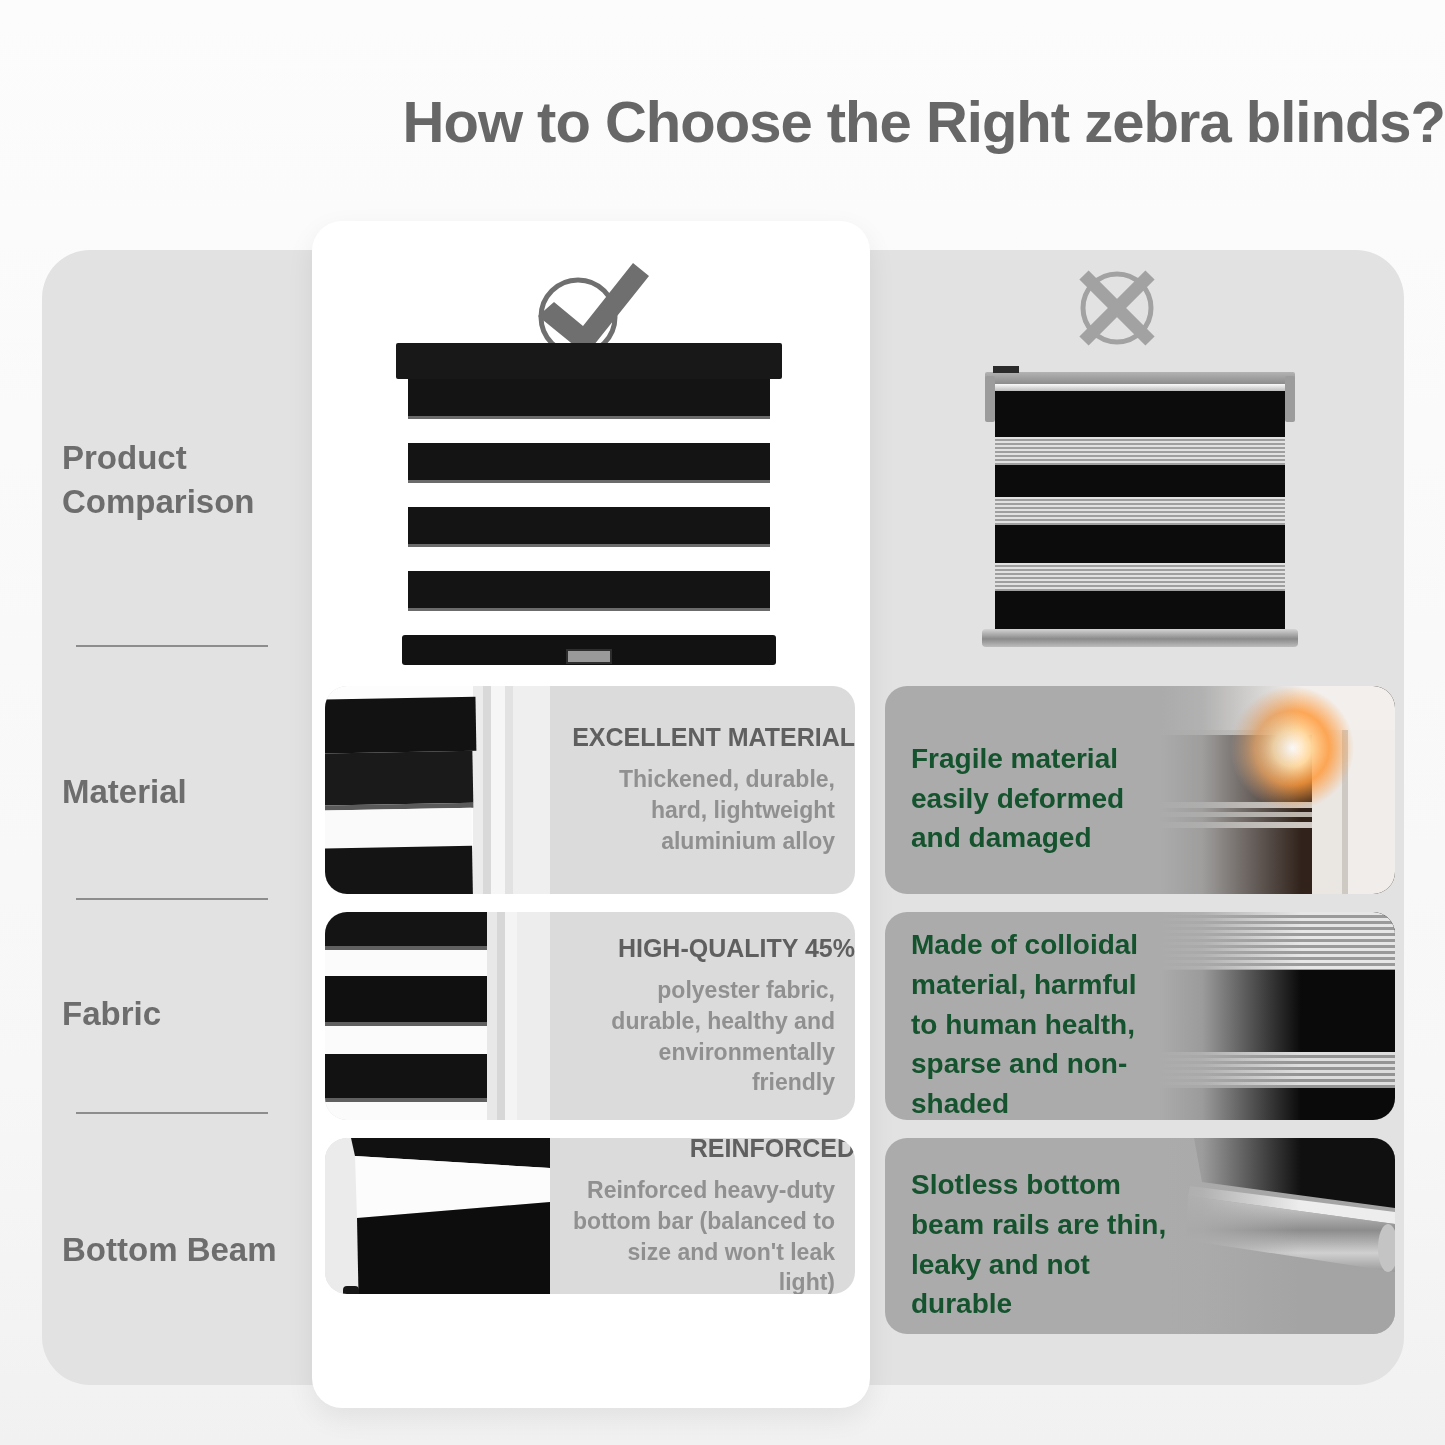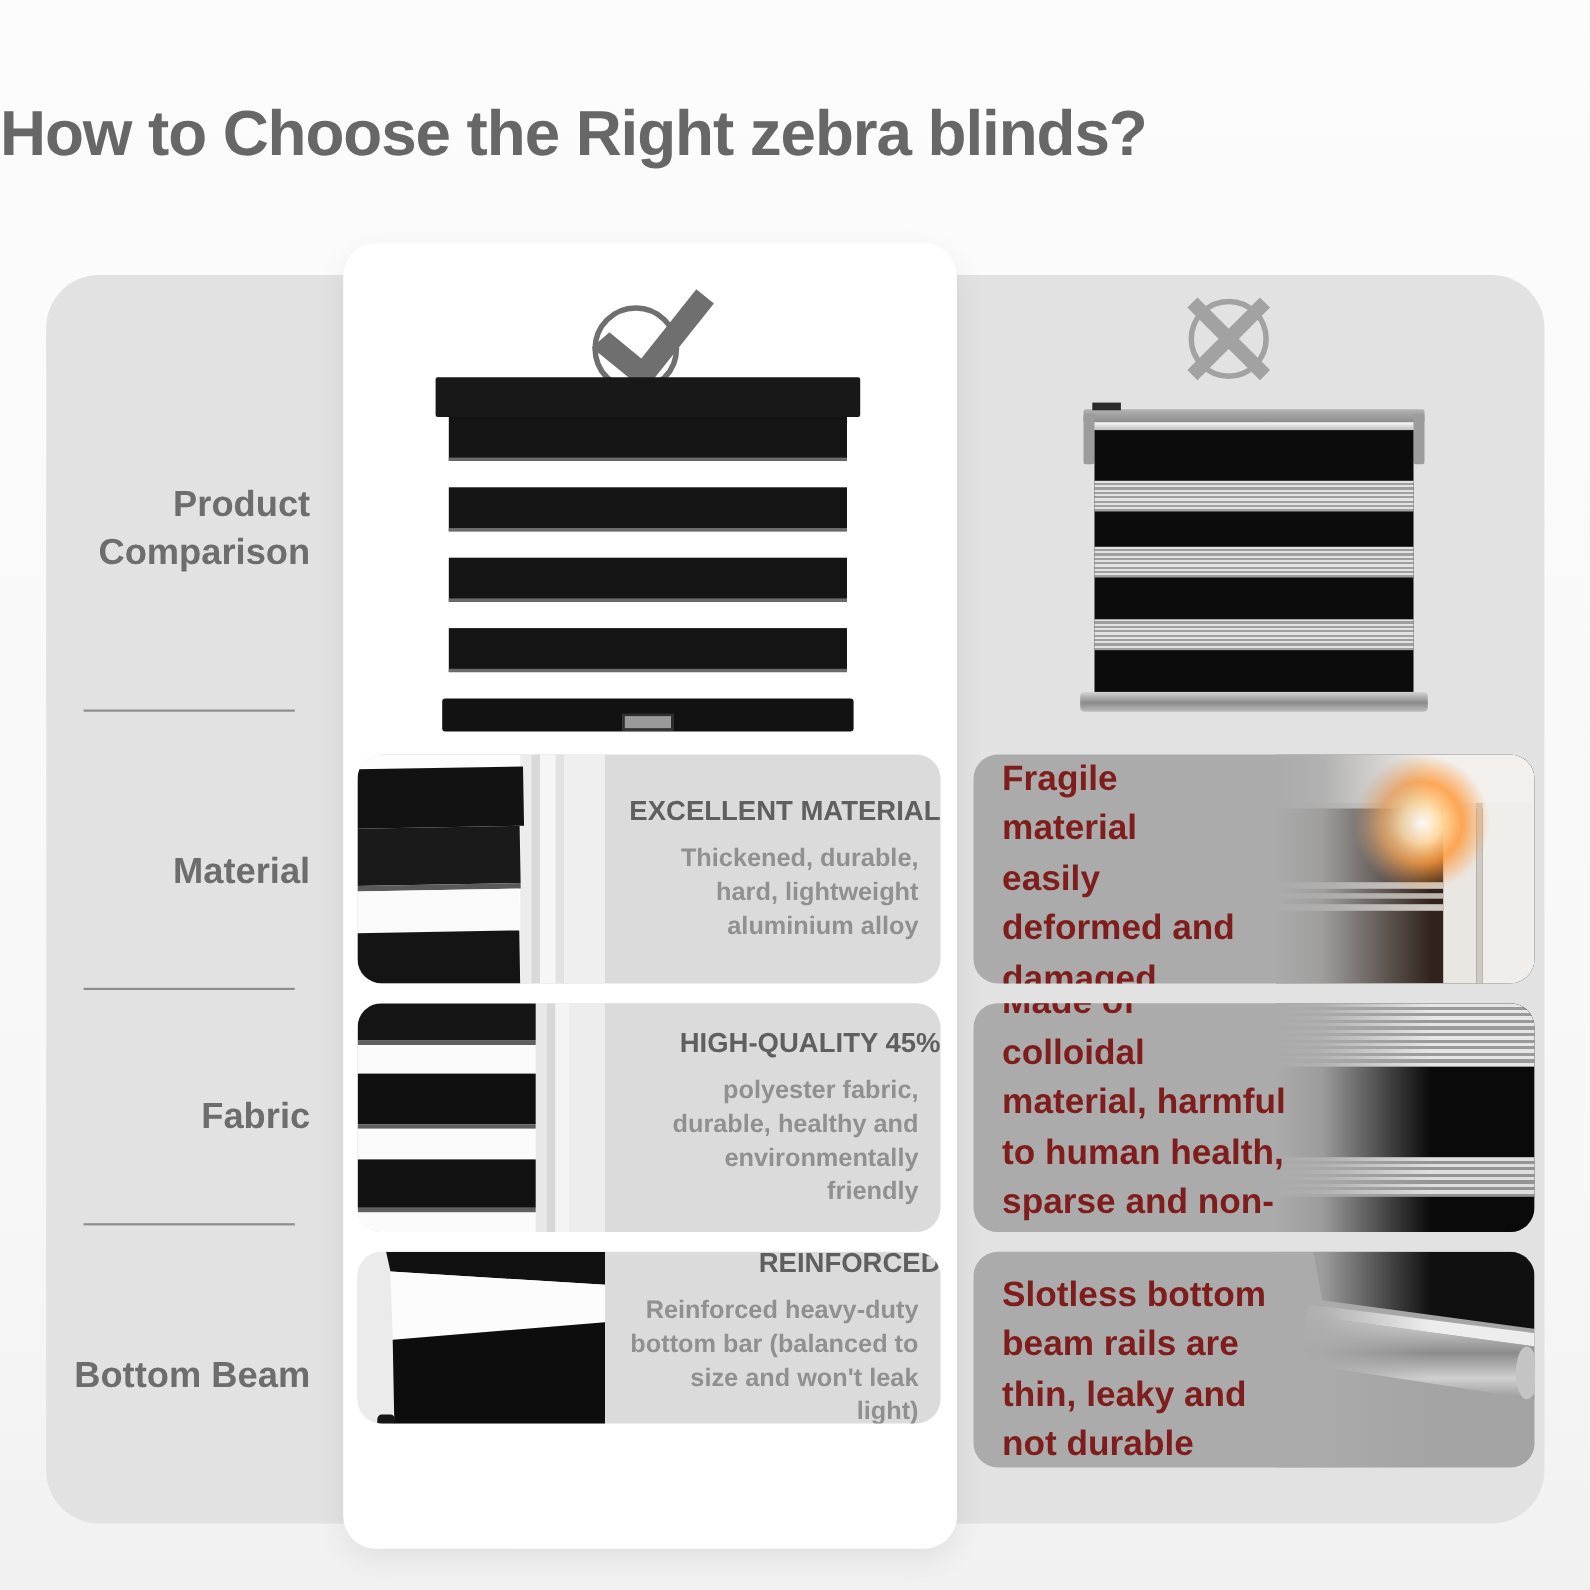--- a/index.html
+++ b/index.html
@@ -8,40 +8,40 @@
     font-family: "Liberation Sans", sans-serif;
     background: linear-gradient(180deg, #fcfcfc 0%, #f7f7f7 75%, #f1f1f1 100%);
     position: relative;
     overflow: hidden;
   }
   .stage { position: absolute; inset: 0; }
 
   
   .title {
     position: absolute; left: 0; top: 88px; width: 100%;
-    text-align: left;
+    text-align: right;
     font-size: 58px; font-weight: 700; color: #676767;
     letter-spacing: -1px;
   }
 
   
   .panel {
     position: absolute; left: 42px; top: 250px; width: 1362px; height: 1135px;
     background: #e2e2e2; border-radius: 48px;
   }
   .card {
     position: absolute; left: 312px; top: 221px; width: 558px; height: 1187px;
     background: #ffffff; border-radius: 30px;
     box-shadow: 0 10px 28px rgba(0,0,0,0.07);
   }
 
   
   .row-label {
     position: absolute; left: 62px; width: 220px;
-    text-align: right; font-size: 33px; font-weight: 700;
+    text-align: left; font-size: 33px; font-weight: 700;
     color: #6d6d6d; line-height: 1.32;
   }
   .lbl-0 { top: 436px; }
   .lbl-1 { top: 770px; }
   .lbl-2 { top: 992px; }
   .lbl-3 { top: 1192px; margin-top: 36px; }
   .divider {
     position: absolute; left: 76px; width: 192px; height: 2px; background: #8d8d8d;
   }
   .div-0 { top: 645px; }
@@ -97,21 +97,21 @@
   }
   .b-r0 { top: 686px; height: 208px; }
   .b-r1 { top: 912px; height: 208px; }
   .b-r2 { top: 1138px; height: 196px; }
   .b-photo { position: absolute; right: 0; top: 0; bottom: 0; width: 235px; }
   .b-fade { position: absolute; right: 0; top: 0; bottom: 0; width: 235px;
     background: linear-gradient(90deg, #ababab 0%, rgba(171,171,171,0.9) 18%, rgba(171,171,171,0) 60%); }
   .b-text {
     position: absolute; left: 26px; top: 17px; bottom: 0;
     display: flex; flex-direction: column; justify-content: center;
-    font-size: 32px; font-weight: 700; color: #7f1d1d; line-height: 1.42;
+    font-size: 28px; font-weight: 700; color: #14532d; line-height: 1.42;
   }
   .b-w0 { max-width: 218px; }
   .b-w1 { max-width: 258px; }
   .b-w2 { max-width: 266px; }
 
   
   .ph2 { position: absolute; inset: 0; background: #0a0a0a; }
   .ph2-top { position: absolute; left: 0; right: 0; top: 0; height: 58px;
     background: repeating-linear-gradient(180deg,#e6e6e6 0 3px,#9a9a9a 3px 6px); }
   .ph2-mid { position: absolute; left: 0; right: 0; top: 140px; height: 36px;

